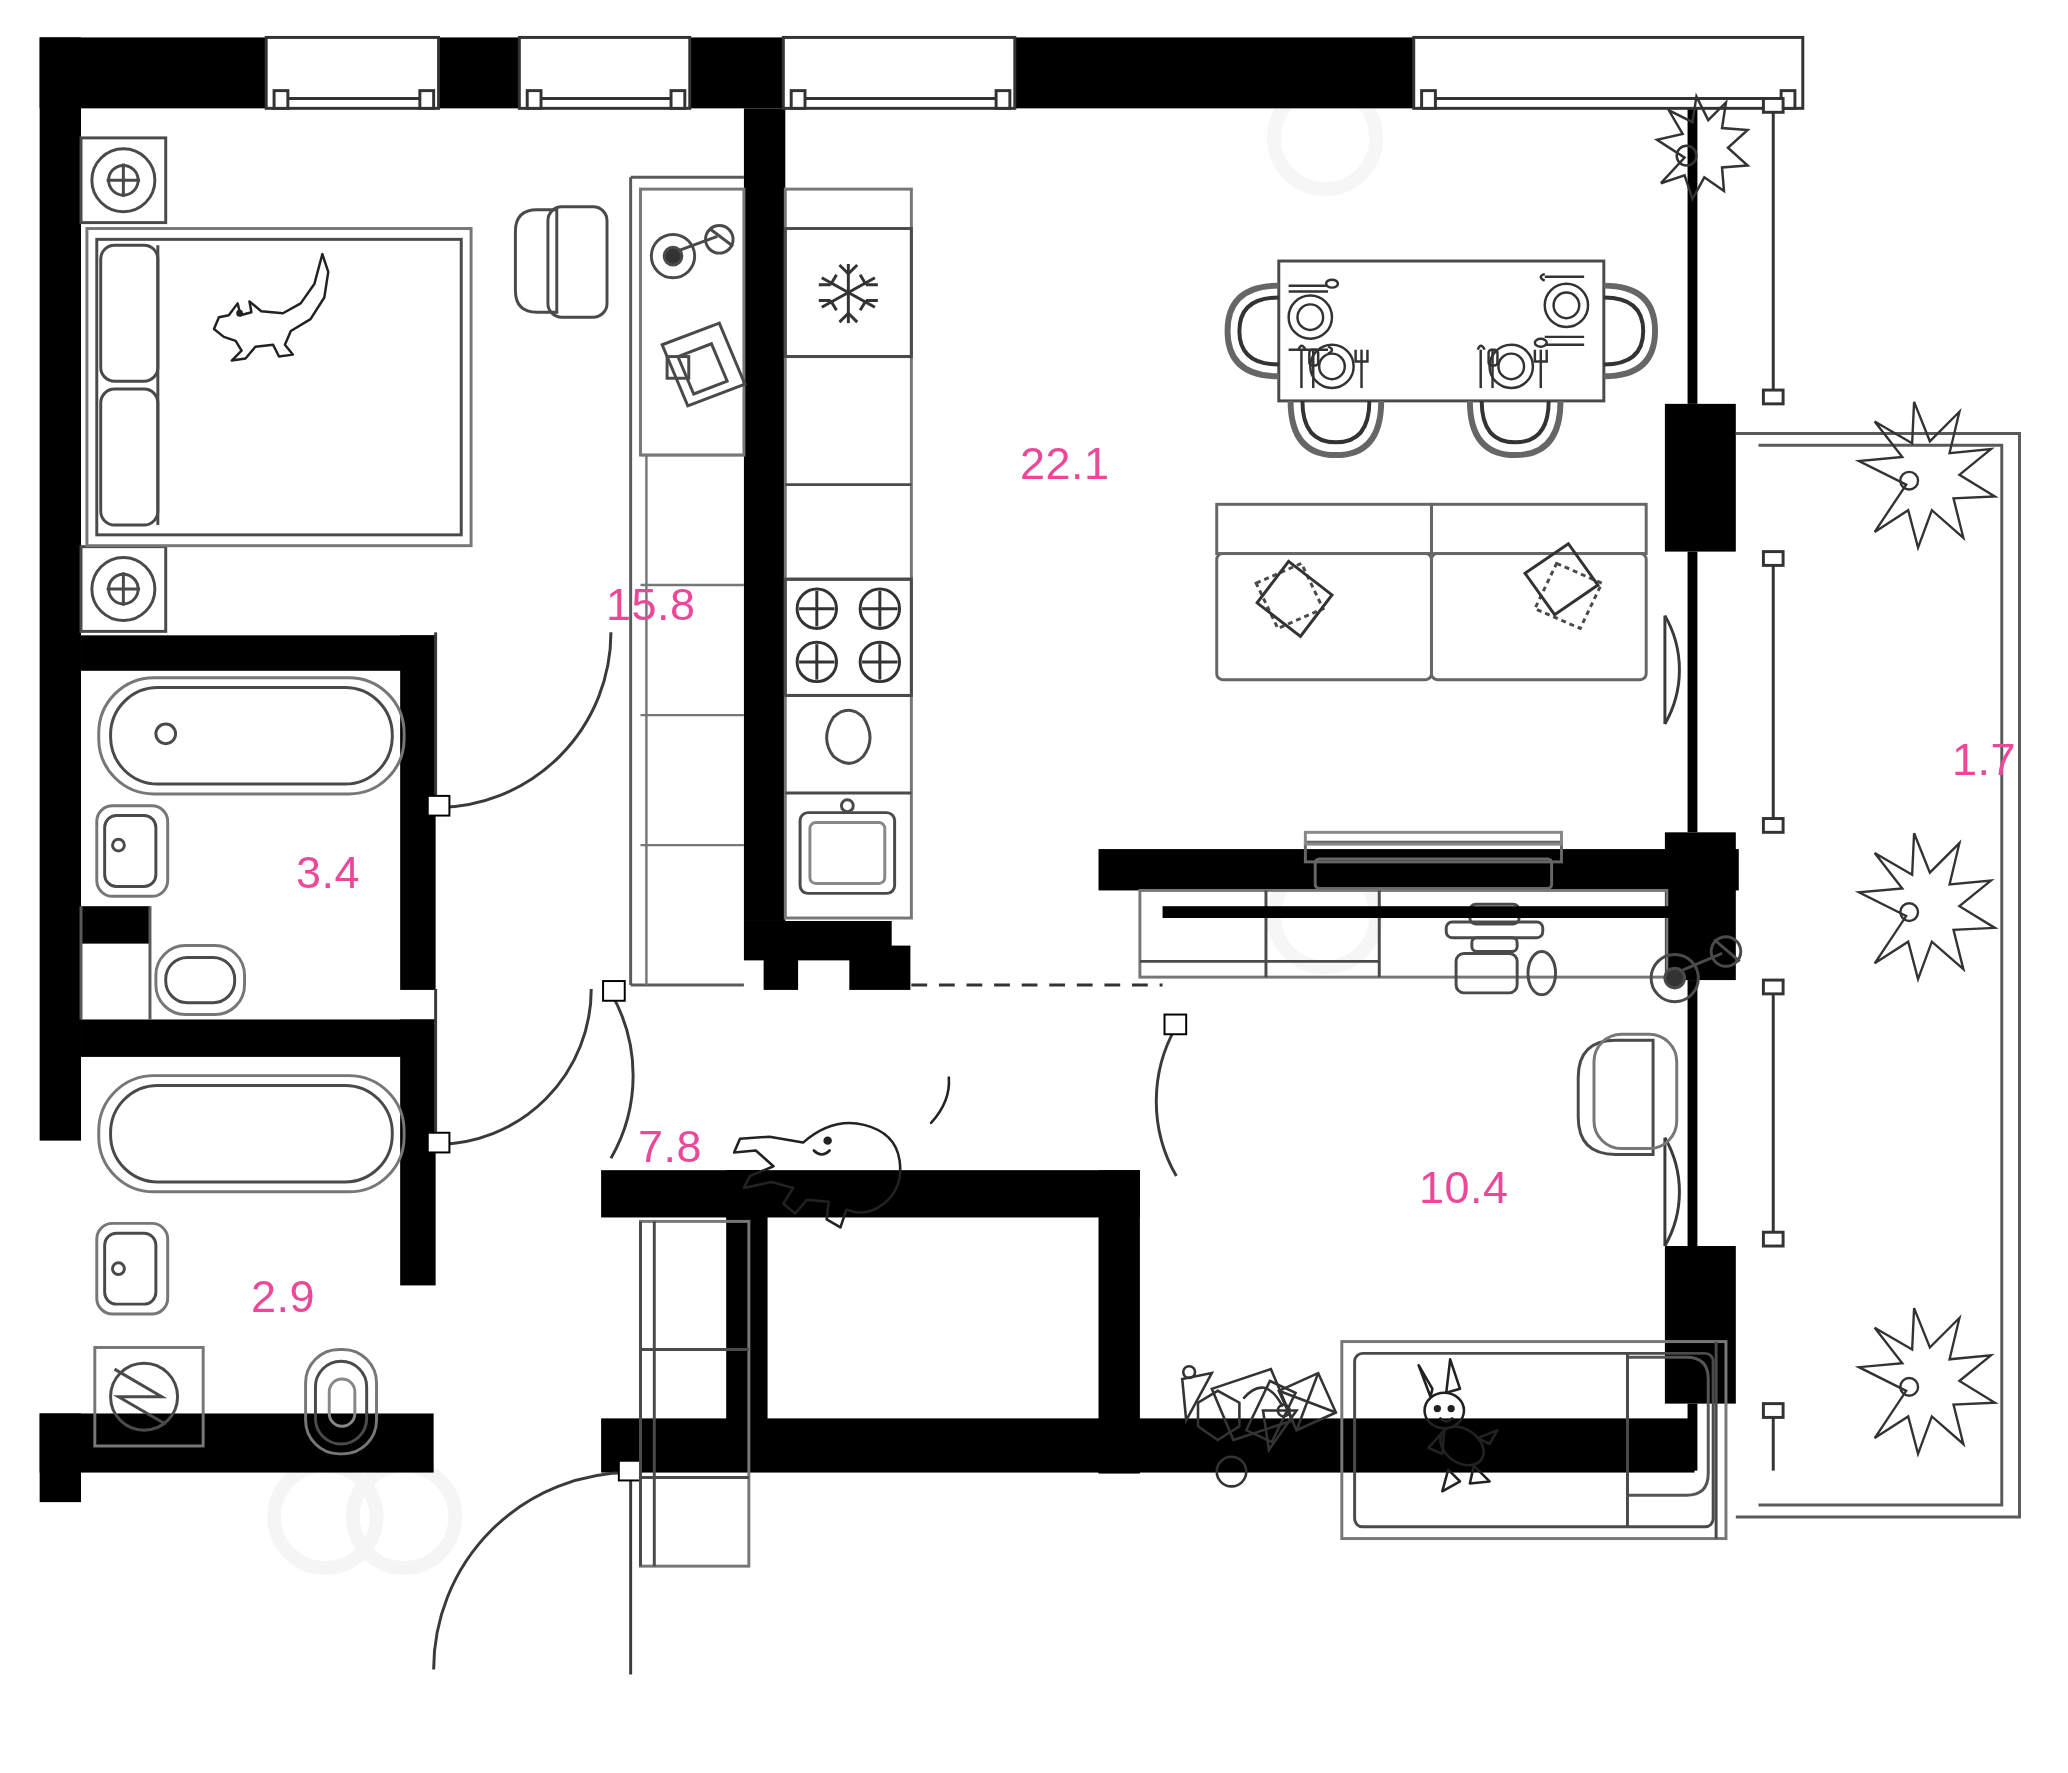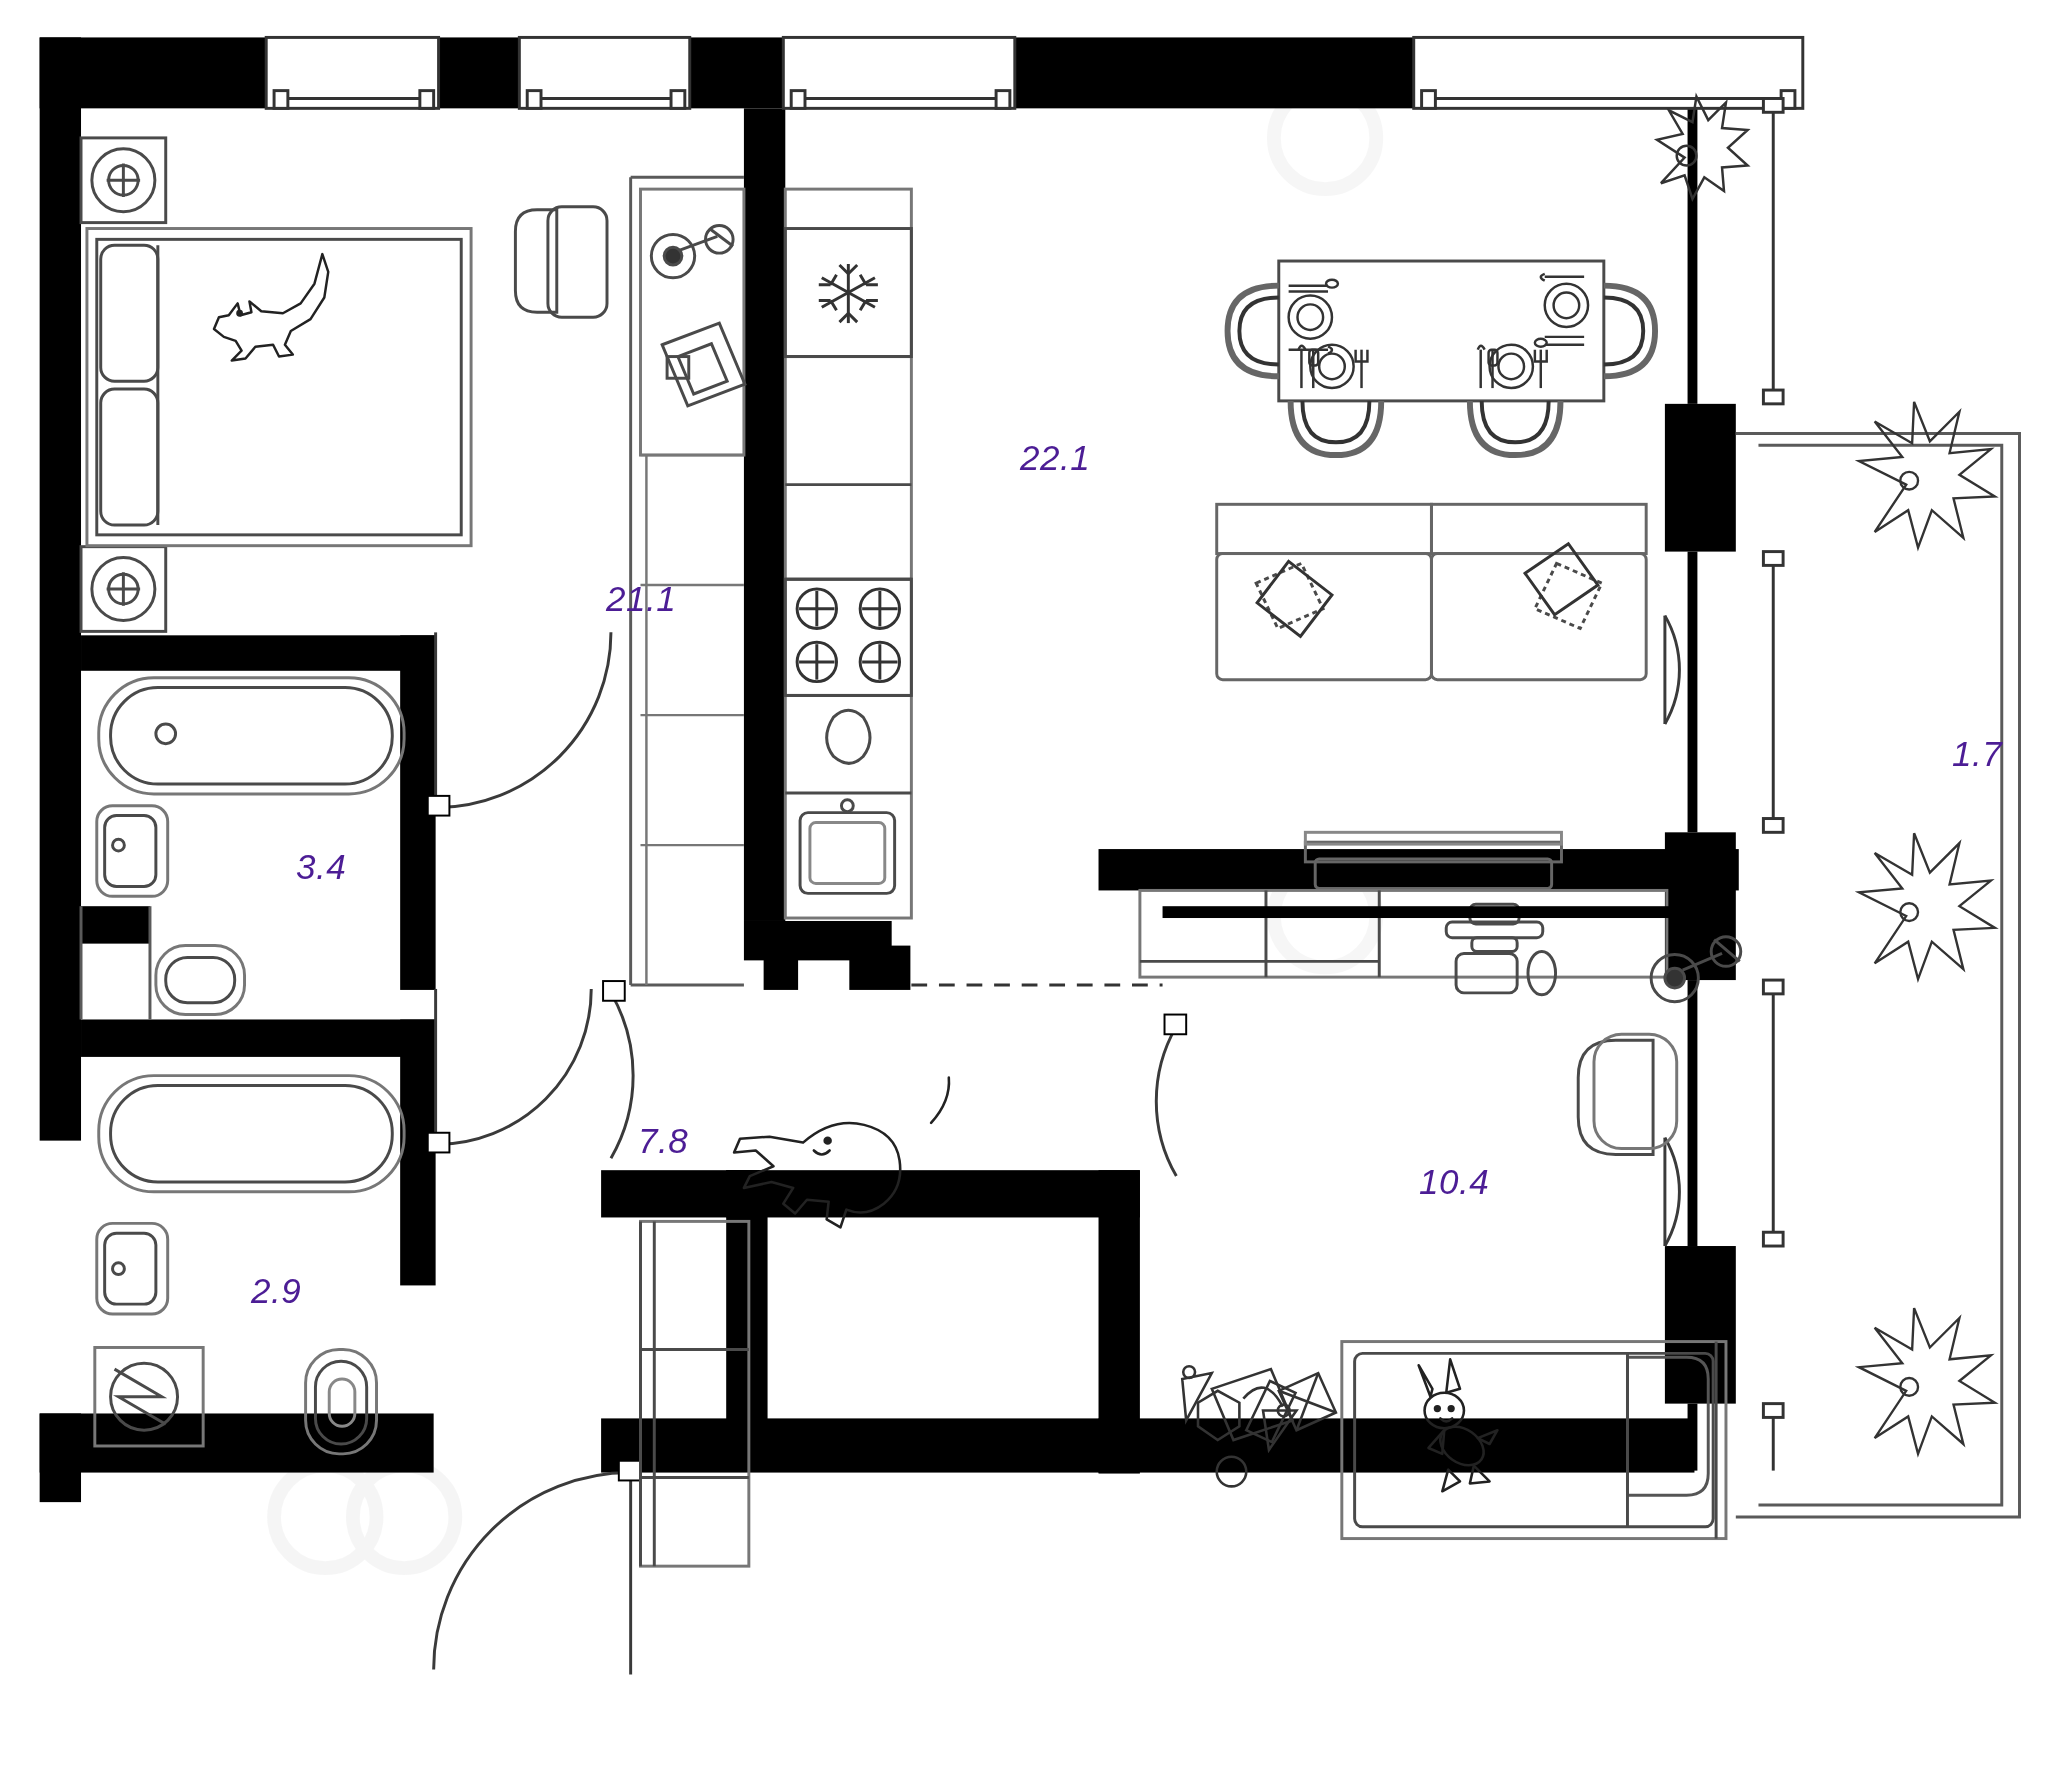--- a/index.html
+++ b/index.html
@@ -1,19 +1,19 @@
 <!DOCTYPE html>
 <html><head>
 <meta charset="utf-8">
 <style>
   html,body{margin:0;padding:0;background:#ffffff;}
   body{font-family:"Liberation Sans", sans-serif;}
   #plan-root{position:relative;width:2069px;height:1773px;background:#ffffff;overflow:hidden;}
   #plan-svg{position:absolute;left:0;top:0;width:2069px;height:1773px;}
-  .area-label{position:absolute;font-family:"Liberation Sans", sans-serif;font-size:35px;color:#4c1d95;letter-spacing:0.5px;white-space:nowrap;font-style:italic;}
+  .area-label{position:absolute;font-family:"Liberation Sans", sans-serif;font-size:45px;color:#ec4899;letter-spacing:0.5px;white-space:nowrap;}
 </style>
 </head>
 <body>
 
 <div id="plan-root">
 
   <svg id="plan-svg" viewBox="0 0 2100 1800" xmlns="http://www.w3.org/2000/svg">
 
     <g opacity="0.07">
       <circle cx="1345" cy="140" r="52" fill="none" stroke="#808080" stroke-width="14"></circle>
@@ -534,21 +534,21 @@
         <circle cx="1938" cy="1408" r="9"></circle>
       </g>
     </g>
 
     <g fill="#000000">
       <rect x="1180" y="920" width="535" height="12"></rect>
     </g>
 
   </svg>
 
-  <div class="area-label" style="left:606px;  top:579px;">21.1</div>
+  <div class="area-label" style="left:606px;  top:579px;">15.8</div>
   <div class="area-label" style="left:1020px; top:438px;">22.1</div>
   <div class="area-label" style="left:261px;  top:847px;margin-left:35px;">3.4</div>
   <div class="area-label" style="left:251px;  top:1271px;">2.9</div>
   <div class="area-label" style="left:638px;  top:1082px;margin-top:39px;">7.8</div>
   <div class="area-label" style="left:1419px; top:1162px;text-align:center;">10.4</div>
   <div class="area-label" style="left:1952px; top:734px;">1.7</div>
 
 </div>
 
 

